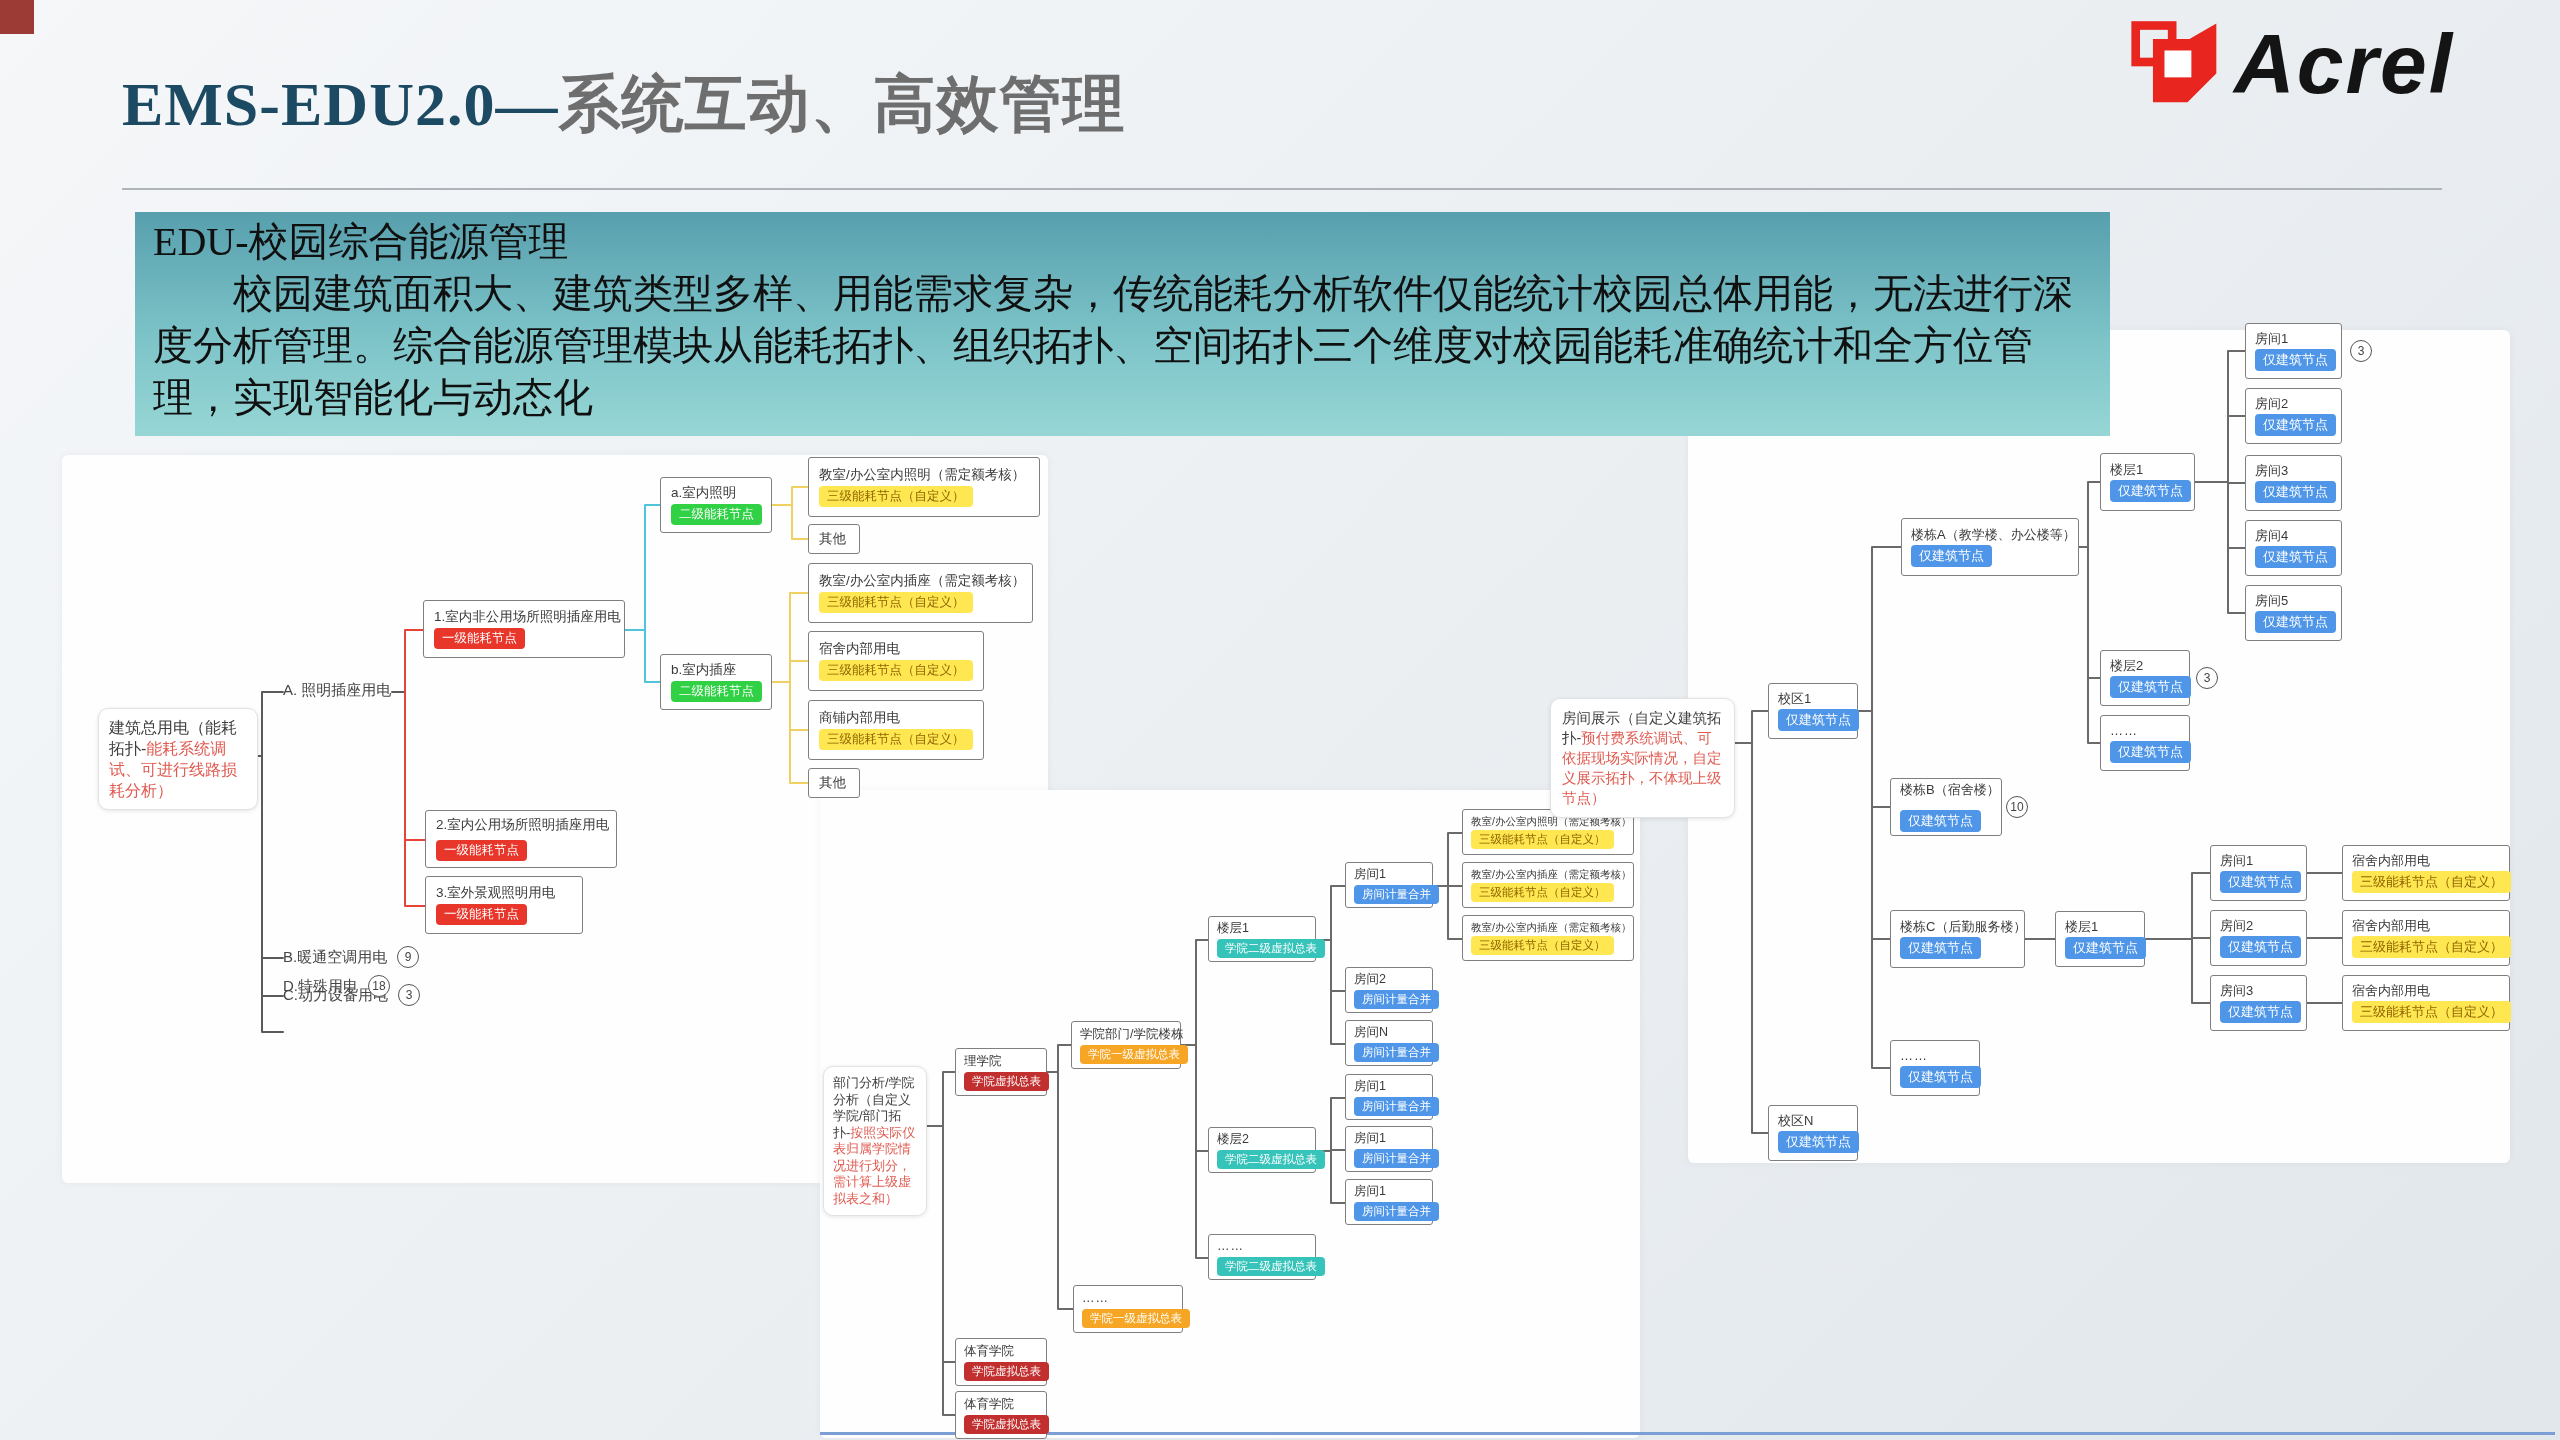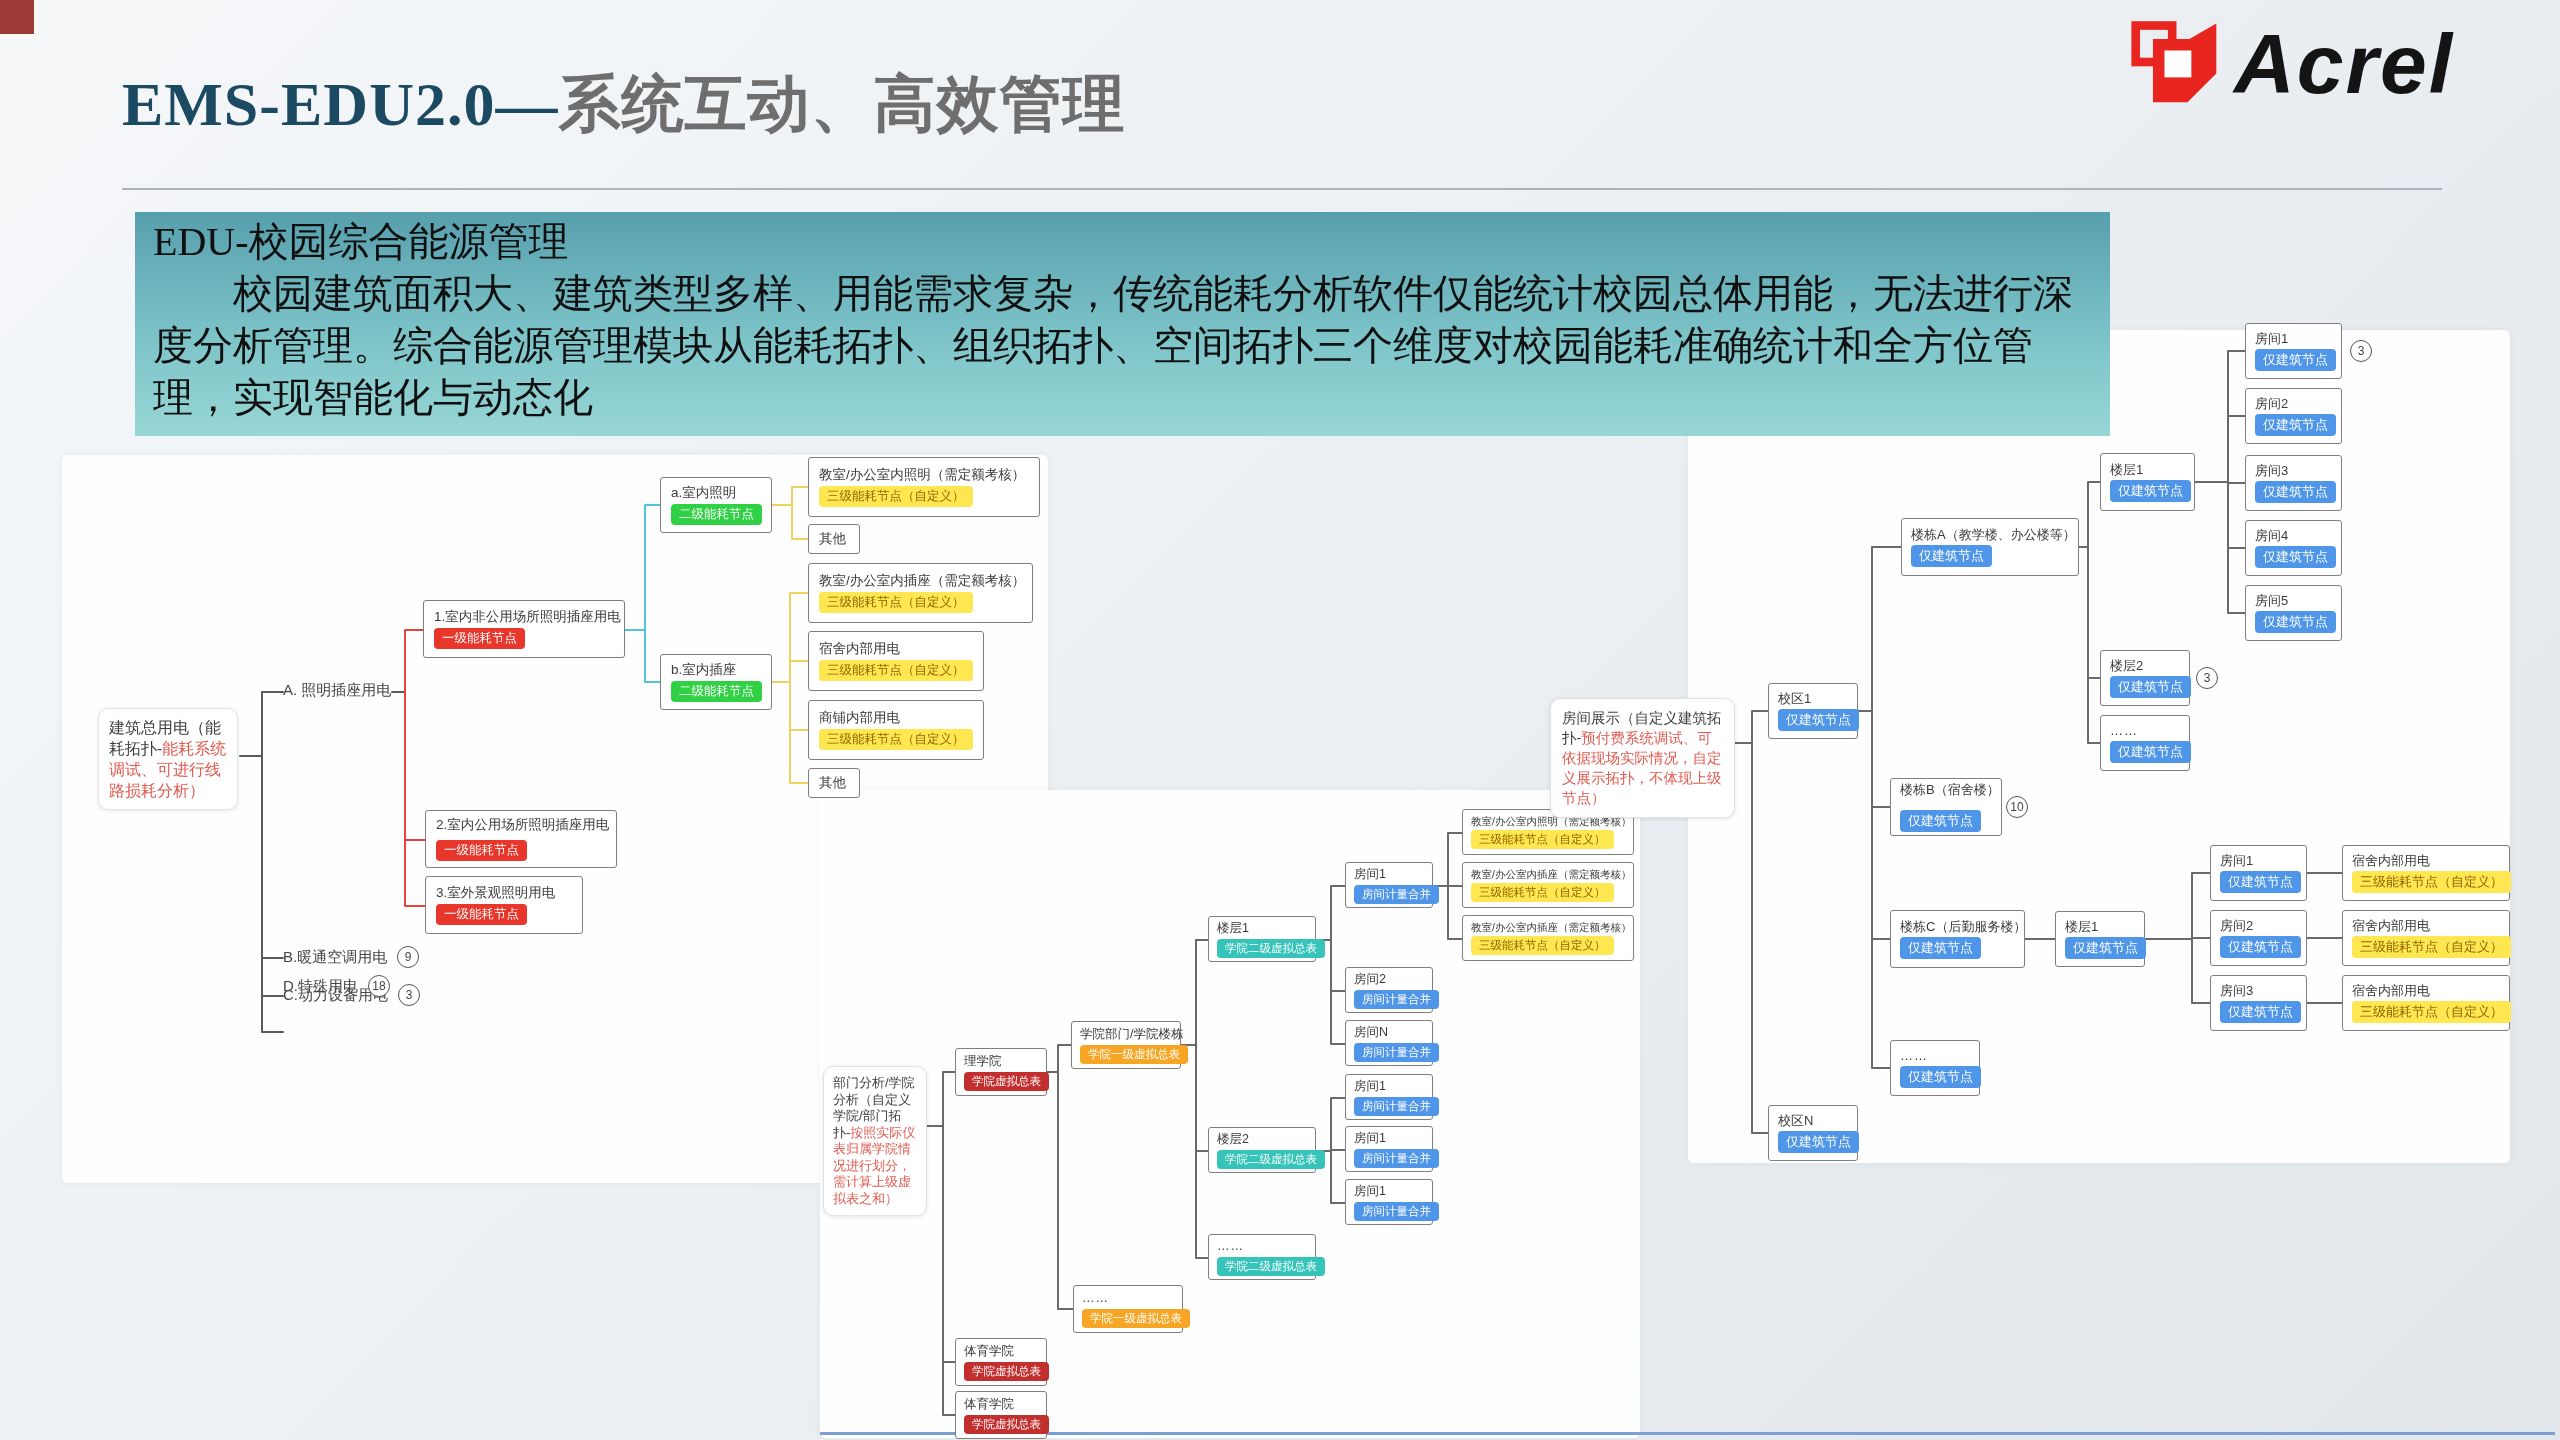--- a/index.html
+++ b/index.html
@@ -92,21 +92,21 @@
 
   <svg class="wires" width="2560" height="1440">
     <path stroke="#5a5a5a" d="M240 756 H262 M262 692 V1032 M262 692 H283 M262 958 H283 M262 996 H283 M262 1032 H283 M392 692 H405"></path>
     <path stroke="#e8433a" d="M405 630 V906 M405 630 H423 M405 840 H425 M405 906 H425"></path>
     <path stroke="#4fc4da" d="M625 630 H645 M645 505 V682 M645 505 H660 M645 682 H660"></path>
     <path stroke="#f0d060" d="M772 505 H792 M792 487 V539 M792 487 H808 M792 539 H808 M772 682 H790 M790 593 V783 M790 593 H808 M790 661 H808 M790 730 H808 M790 783 H808"></path>
     <path stroke="#6a6a6a" d="M927 1126 H943 M943 1072 V1415 M943 1072 H955 M943 1362 H955 M943 1415 H955 M1047 1072 H1058 M1058 1045 V1309 M1058 1045 H1071 M1058 1309 H1073 M1181 1045 H1196 M1196 940 V1258 M1196 940 H1208 M1196 1151 H1208 M1196 1258 H1208 M1316 940 H1331 M1331 886 V1044 M1331 886 H1345 M1331 991 H1345 M1331 1044 H1345 M1316 1151 H1331 M1331 1098 V1203 M1331 1098 H1345 M1331 1150 H1345 M1331 1203 H1345 M1433 886 H1448 M1448 833 V939 M1448 833 H1462 M1448 886 H1462 M1448 939 H1462"></path>
     <path stroke="#6a6a6a" d="M1735 743 H1752 M1752 711 V1133 M1752 711 H1768 M1752 1133 H1768 M1858 711 H1872 M1872 547 V1068 M1872 547 H1901 M1872 807 H1890 M1872 939 H1890 M1872 1068 H1890 M2079 547 H2088 M2088 482 V743 M2088 482 H2100 M2088 678 H2100 M2088 743 H2100 M2195 482 H2228 M2228 351 V613 M2228 351 H2245 M2228 416 H2245 M2228 483 H2245 M2228 548 H2245 M2228 613 H2245 M2025 939 H2055 M2145 939 H2192 M2192 873 V1003 M2192 873 H2210 M2192 938 H2210 M2192 1003 H2210 M2307 873 H2342 M2307 938 H2342 M2307 1003 H2342"></path>
   </svg>
 
-  <div class="rootnode lt" style="left:98px;top:708px;width:140px;padding:8px 10px;font-size:16px;line-height:21px;">
+  <div class="rootnode lt" style="left:98px;top:708px;width:160px;padding:8px 10px;font-size:16px;line-height:21px;">
     <span>建筑总用电（能耗拓扑-</span><span class="rr">能耗系统调试、可进行线路损耗分析）</span>
   </div>
 
   <div class="branchlabel" style="left:283px;top:681px;">
     <span>A. 照明插座用电</span>
   </div>
   <div class="branchlabel" style="left:283px;top:946px;">
     <span>B.暖通空调用电</span>
     <span class="circ">9</span>
   </div>

